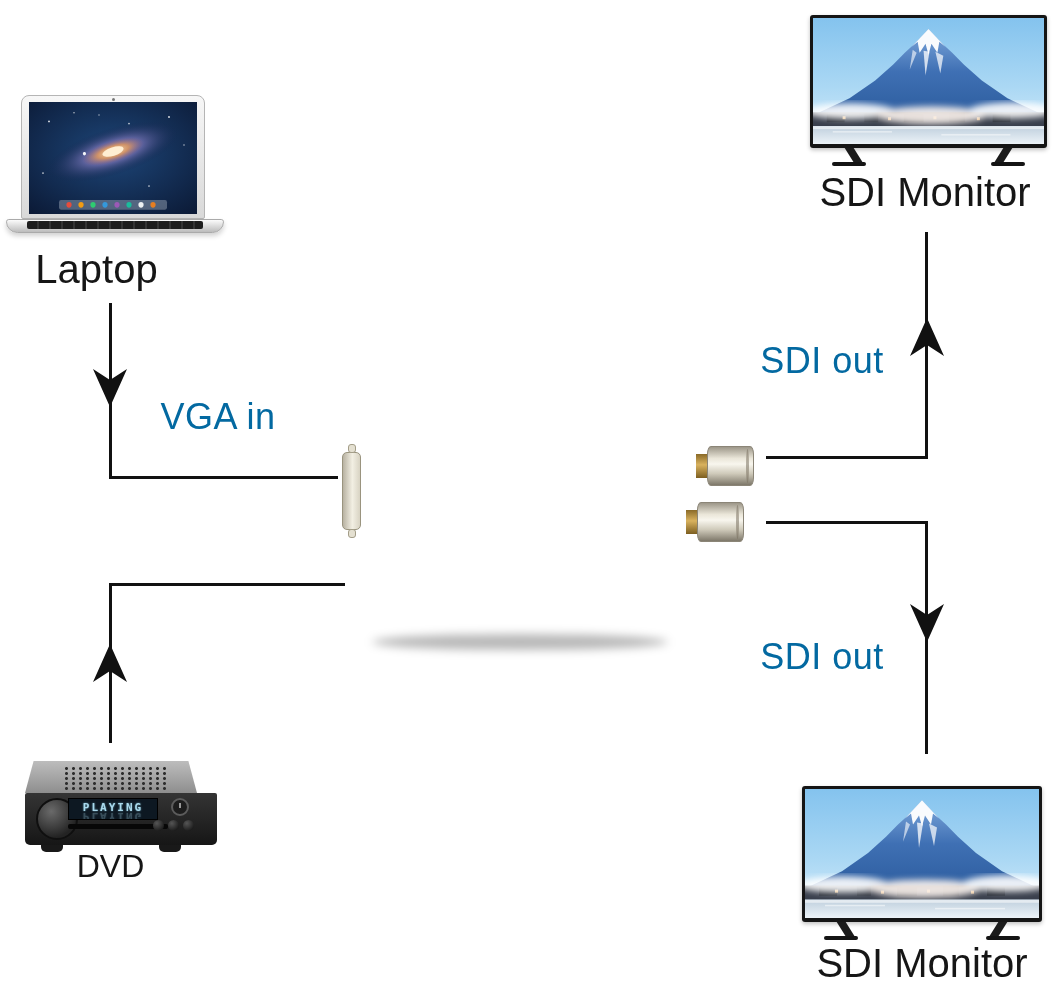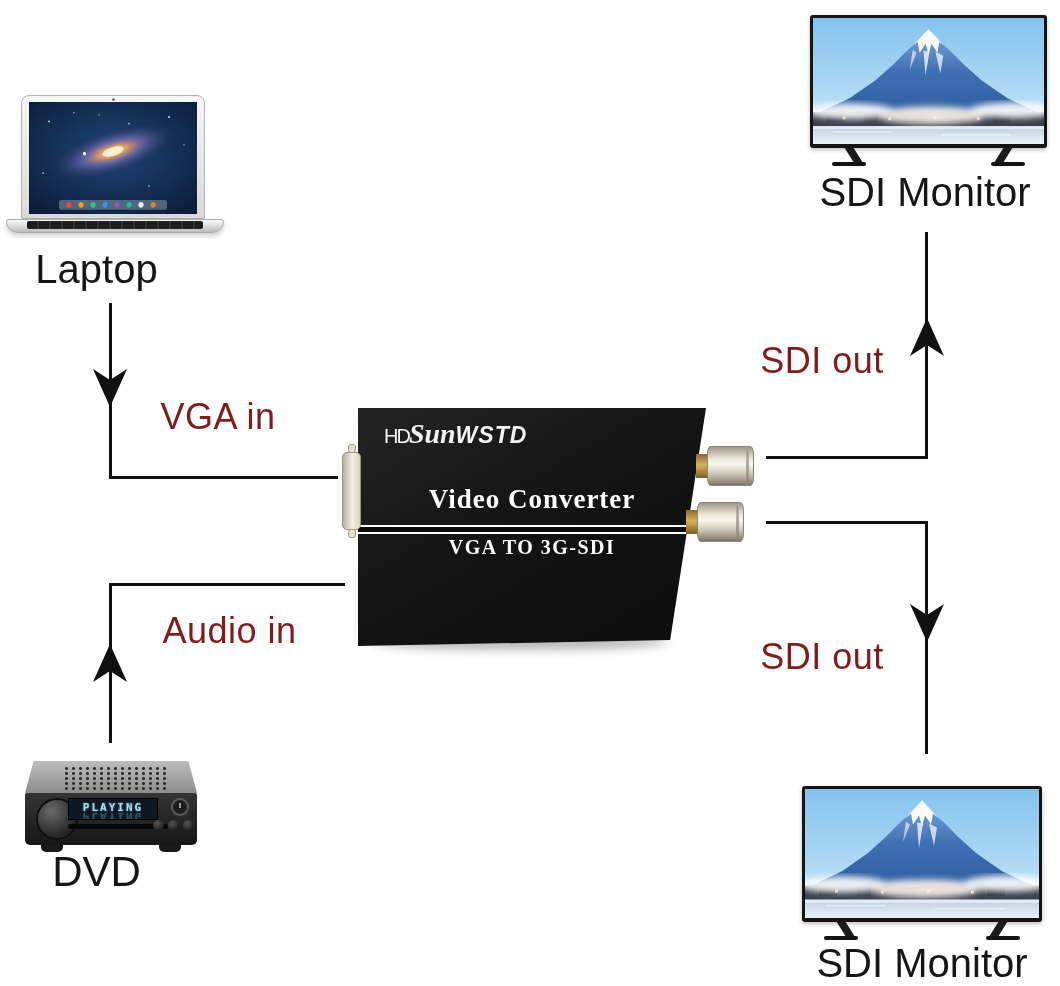--- a/index.html
+++ b/index.html
@@ -6,21 +6,21 @@
   .canvas{
     position:relative;width:1060px;height:986px;background:#ffffff;
     font-family:"Liberation Sans",sans-serif;color:#1c1c1c;overflow:hidden;
   }
   .abs{position:absolute;}
 
   
   .line{position:absolute;background:#111;}
   .arrowhead{position:absolute;width:34px;height:38px;}
   .conn-label{
-    position:absolute;font-size:36px;color:#7f1d1d;text-align:center;
+    position:absolute;font-size:36px;color:#0369a1;text-align:center;
     letter-spacing:0.5px;white-space:nowrap;
   }
   .dev-label{
     position:absolute;font-size:40px;color:#161616;text-align:center;white-space:nowrap;
   }
 
   
   .laptop{left:8px;top:95px;width:216px;height:142px;}
   .laptop .lid{
     position:absolute;left:13px;top:0;width:184px;height:124px;
@@ -58,21 +58,21 @@
     position:absolute;left:0;top:0;width:172px;height:32px;
     background:linear-gradient(#bdbdbd,#8e8e8e);
     clip-path:polygon(5% 0,95% 0,100% 100%,0 100%);
   }
   .dvd .vents{
     position:absolute;left:38px;top:5px;width:104px;height:24px;
     background-image:radial-gradient(circle,#2d2d2d 1.2px,rgba(0,0,0,0) 1.7px);
     background-size:7px 5px;
   }
   .dvd .front{
-    position:absolute;left:0;top:32px;width:172px;height:52px;
+    position:absolute;left:0;top:32px;width:192px;height:52px;
     background:linear-gradient(#343434,#161616);
     border-radius:2px 2px 5px 5px;
   }
   .dvd .knob{
     position:absolute;left:11px;top:5px;width:42px;height:42px;border-radius:50%;
     background:radial-gradient(circle at 35% 30%,#6a6a6a,#232323 72%);
     border:2px solid #0f0f0f;box-sizing:border-box;
   }
   .dvd .display{
     position:absolute;left:43px;top:5px;width:90px;height:22px;overflow:hidden;
@@ -266,31 +266,22 @@
     <polygon points="0,0 17,11 34,0 17,38" fill="#111"></polygon>
   </svg>
   <div class="line" style="left:109px;top:476px;width:229px;height:3px;"></div>
   <div class="conn-label" style="left:148px;top:396px;width:140px;">VGA in</div>
 
   <div class="line" style="left:109px;top:583px;width:236px;height:3px;"></div>
   <div class="line" style="left:109px;top:583px;width:3px;height:160px;"></div>
   <svg class="arrowhead" style="left:93px;top:644px;" viewBox="0 0 34 38">
     <polygon points="0,38 17,27 34,38 17,0" fill="#111"></polygon>
   </svg>
-  <div class="conn-label" style="left:152px;top:610px;width:155px;">Audio in</div>
 
   <div class="abs conv-shadow"></div>
-  <div class="abs converter">
-    <div class="conv-brand">
-      <span class="b-hd">HD</span><span class="b-script">Sun</span><span class="b-rest">WSTD</span>
-    </div>
-    <div class="conv-title">Video Converter</div>
-    <div class="conv-sep"></div>
-    <div class="conv-sub">VGA TO 3G-SDI</div>
-  </div>
   <div class="abs vga-port">
     <div class="vga-screw t"></div>
     <div class="vga-screw b"></div>
   </div>
   <div class="bnc" style="left:696px;top:446px;">
     <div class="nut"></div>
     <div class="tube"></div>
   </div>
   <div class="bnc" style="left:686px;top:502px;">
     <div class="nut"></div>
@@ -349,15 +340,15 @@
       </div>
       <div class="slot"></div>
       <div class="power"></div>
       <div class="btn" style="left:128px;"></div>
       <div class="btn" style="left:143px;"></div>
       <div class="btn" style="left:158px;"></div>
     </div>
     <div class="foot" style="left:16px;"></div>
     <div class="foot" style="right:16px;"></div>
   </div>
-  <div class="dev-label" style="left:24px;top:848px;width:145px;font-size:42px;">DVD</div>
+  <div class="dev-label" style="left:38px;top:848px;width:145px;font-size:32px;">DVD</div>
 
 </div>
 
 </body></html>

